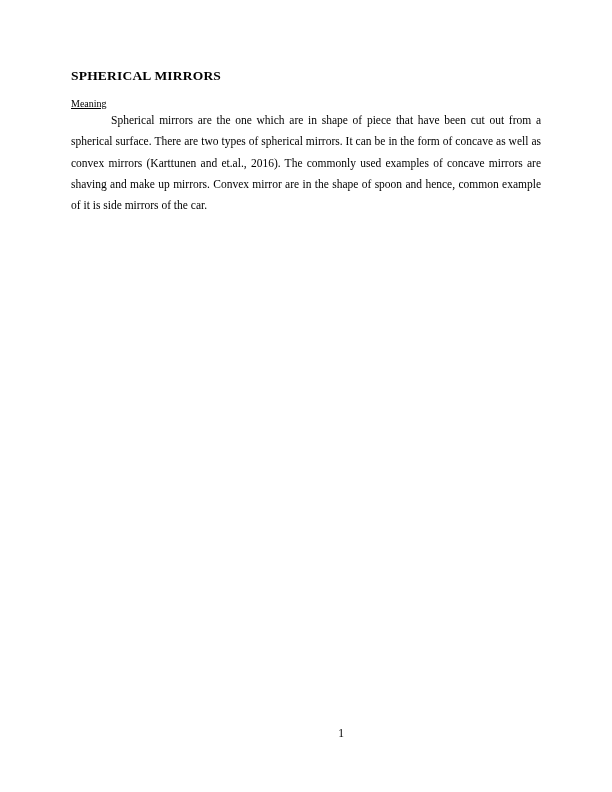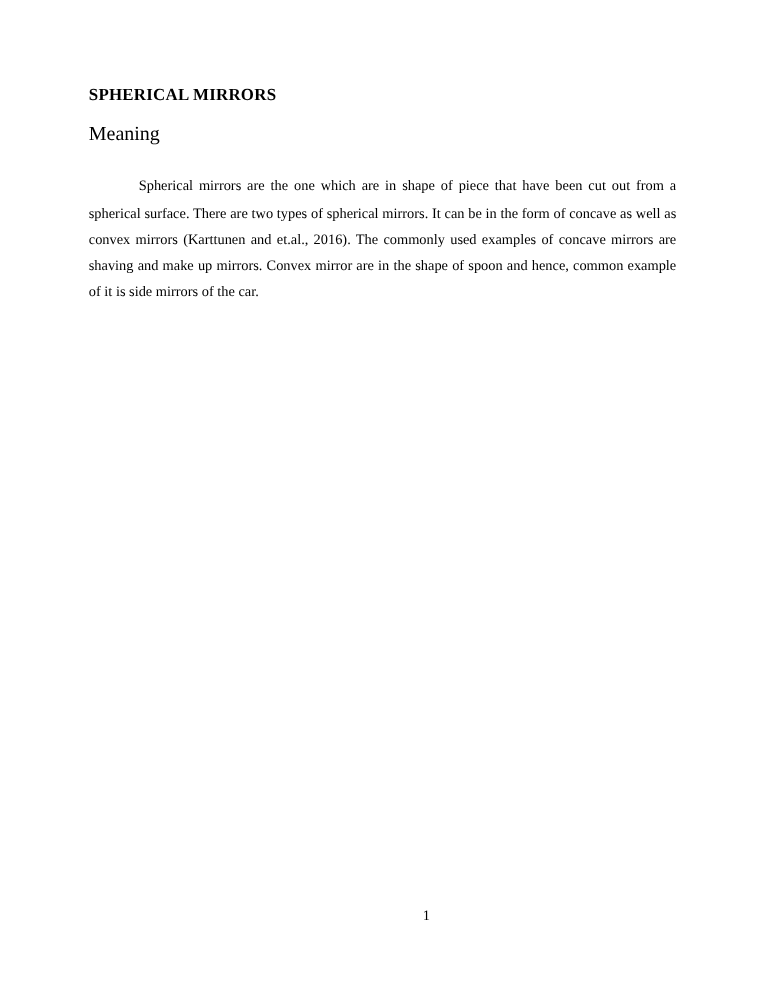--- a/index.html
+++ b/index.html
@@ -31,22 +31,23 @@
   }
   .doc-title {
     font-family: "Liberation Serif", serif;
     font-size: 13.5px;
     font-weight: bold;
     letter-spacing: 0.2px;
     margin: 0 0 14px 0;
     line-height: 1.2;
   }
   .section-heading {
-    font-size: 16px;
-    margin: 0 0 22px 0;
+    font-size: 10px;
+    text-decoration: underline;
+    margin: 0 0 0 0;
     line-height: 1.2;
   }
   .body-paragraph {
     font-size: 11.5px;
     line-height: 1.85;
     text-align: justify;
     text-indent: 40px;
     margin: 0;
     hyphens: none;
   }

